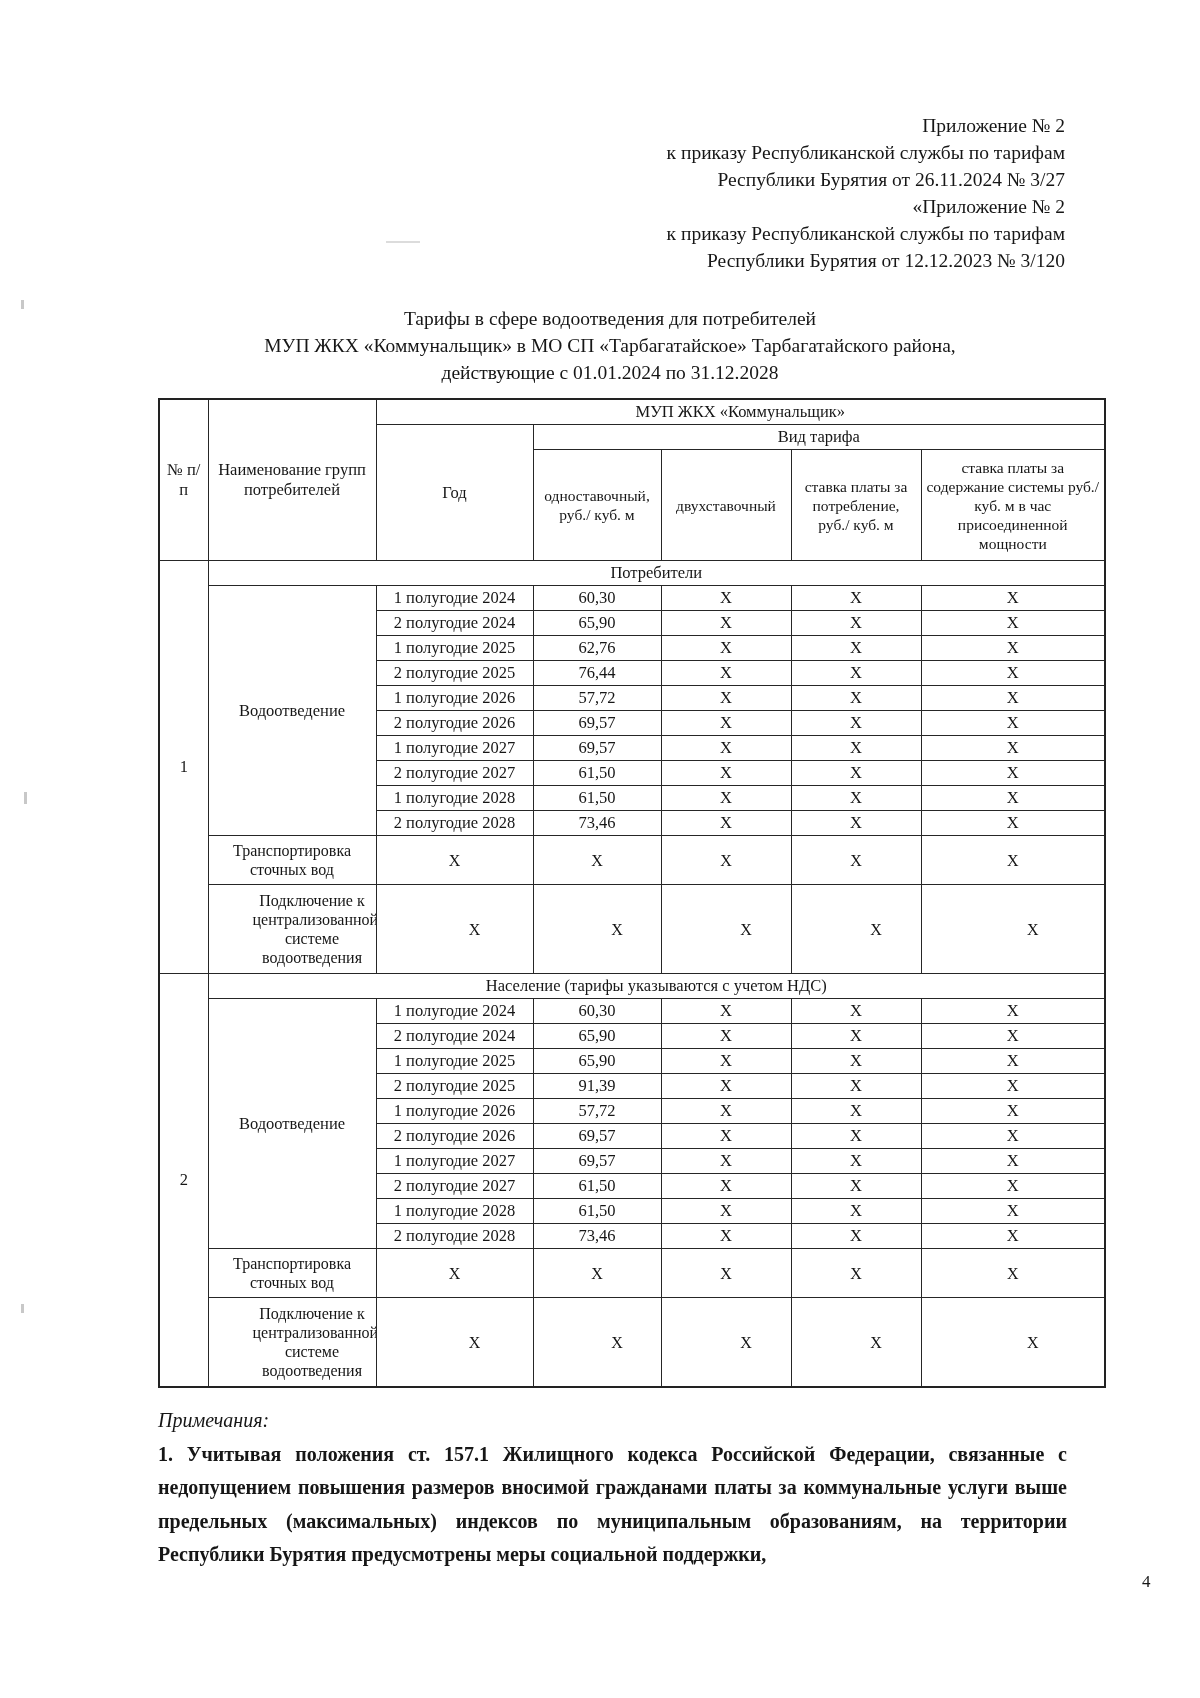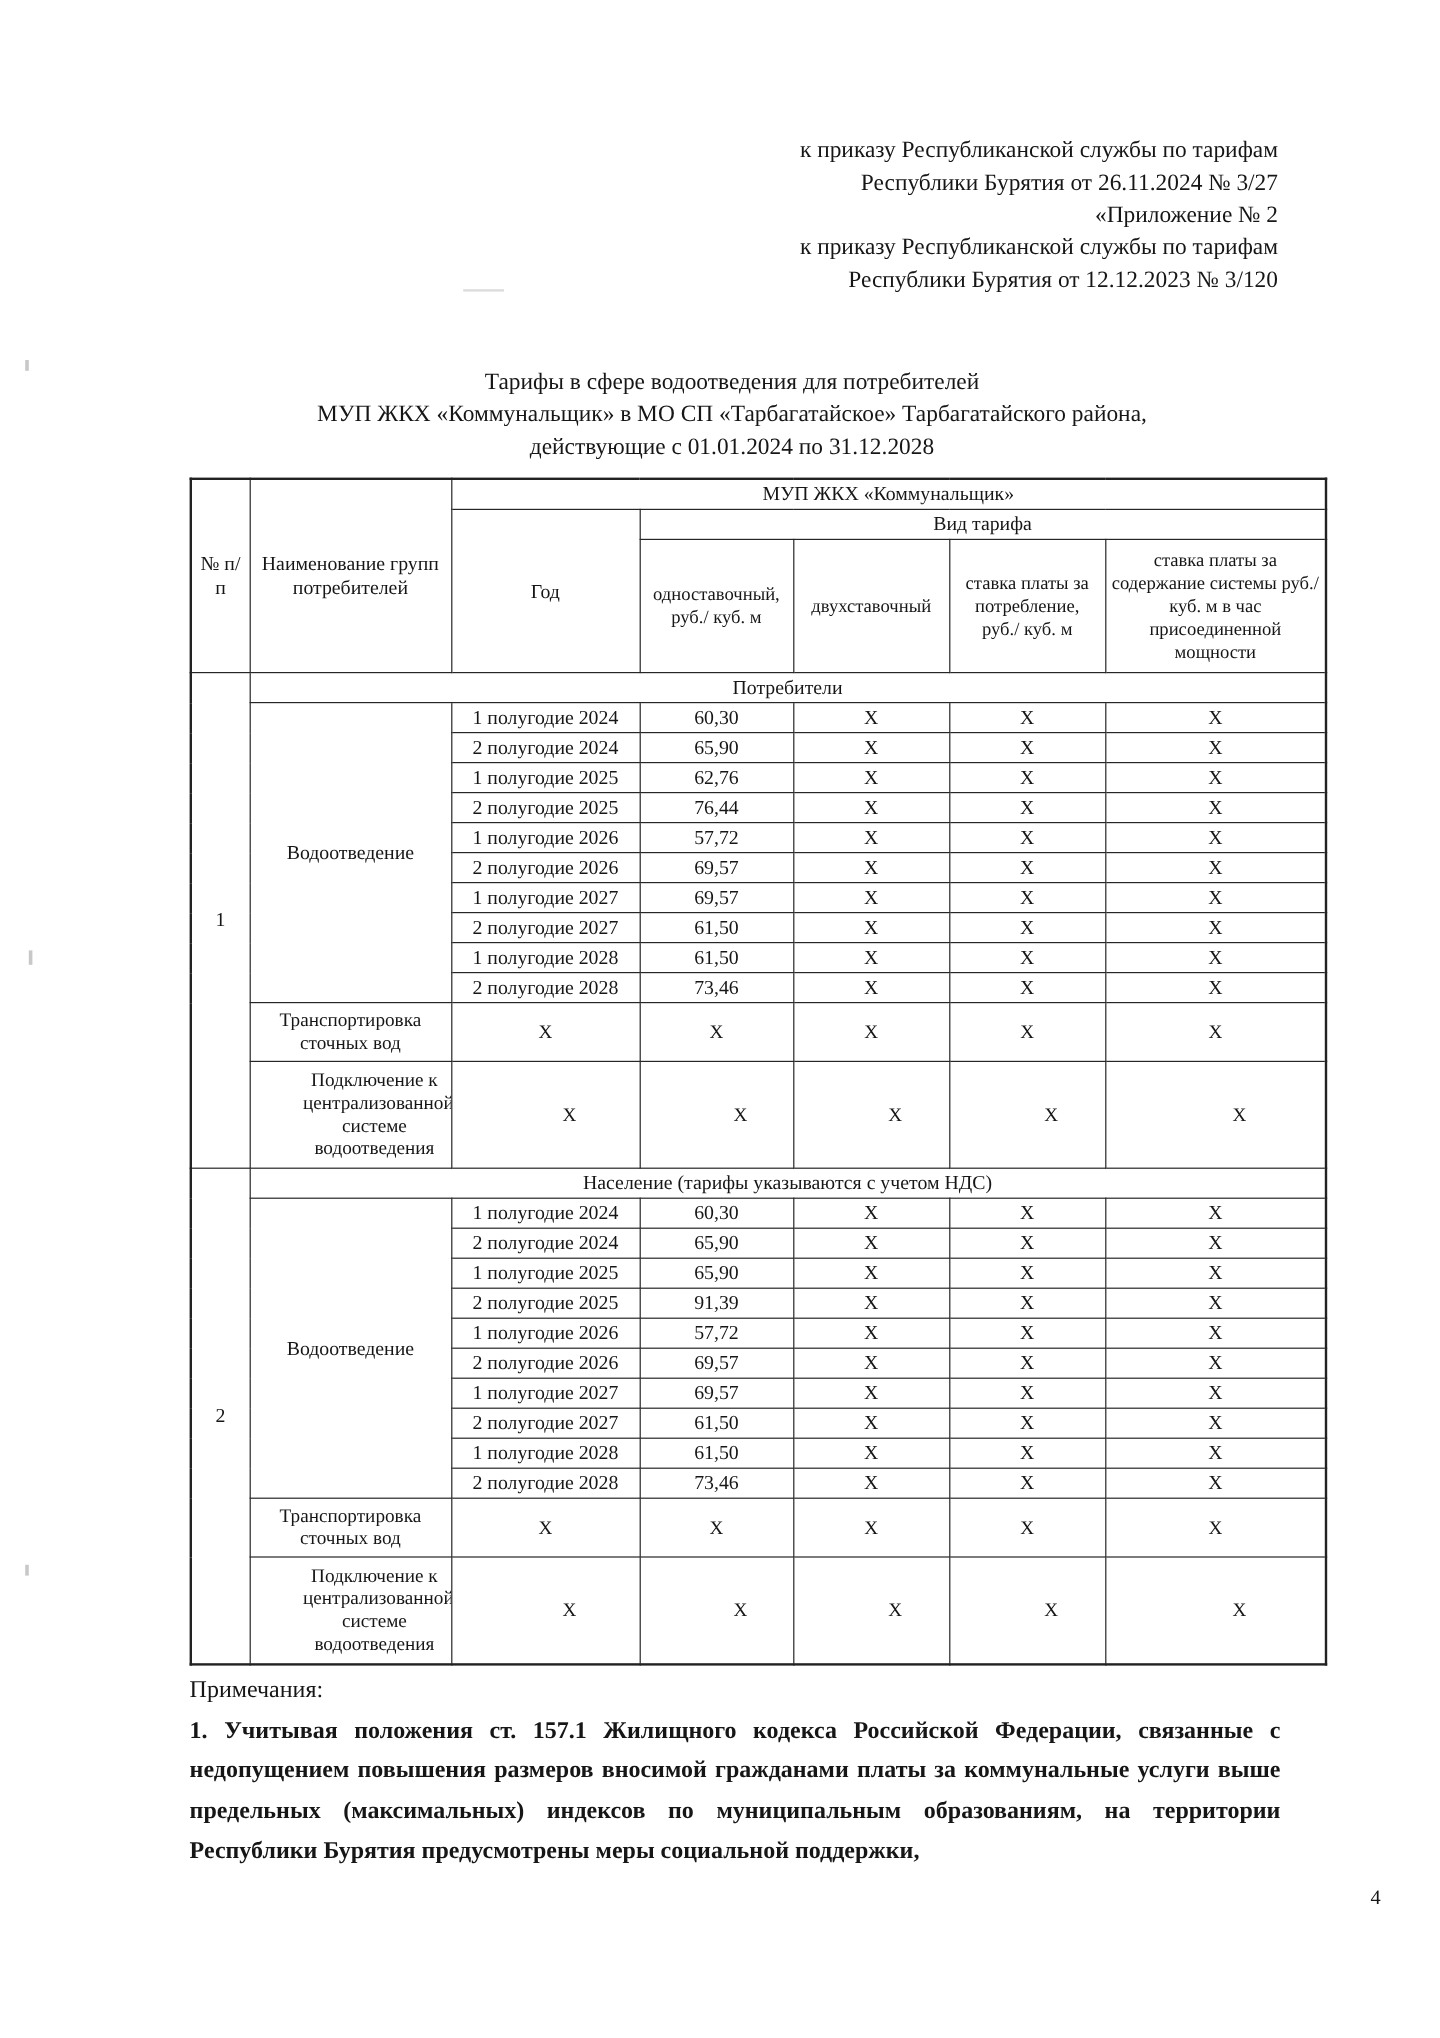--- a/index.html
+++ b/index.html
@@ -47,21 +47,21 @@
   tr.row-transport td{height:46px;font-size:16px;line-height:19px;}
   tr.row-connection td{height:86px;font-size:16px;line-height:19px;padding-left:44px;}
   td.label-cell{padding:2px 6px;}
 
   
   .notes{
     position:absolute;top:1392px;left:158px;width:909px;
     font-size:20px;line-height:33.5px;text-align:left;
   }
   .notes .note-par{margin:0;text-align:justify;font-weight:bold;}
-  .notes .note-head{margin:0 0 0 0;}
+  .notes .note-head{margin:12px 0 0 0;font-style:italic;}
 
   .page-number{
     position:absolute;top:1572px;left:1142px;
     font-size:17px;
   }
 
   
   .artifact{position:absolute;background:#9a9a9a;opacity:.55;}
   .a1{left:21px;top:300px;width:3px;height:9px;}
   .a2{left:24px;top:792px;width:3px;height:12px;}
@@ -72,20 +72,21 @@
 <body>
 
 <div class="page">
 
   <div class="artifact a1"></div>
   <div class="artifact a2"></div>
   <div class="artifact a3"></div>
   <div class="artifact a4"></div>
 
   <div class="doc-header">
+    <div>Приложение № 2</div>
     <div>к приказу Республиканской службы по тарифам</div>
     <div>Республики Бурятия от 26.11.2024 № 3/27</div>
     <div>«Приложение № 2</div>
     <div>к приказу Республиканской службы по тарифам</div>
     <div>Республики Бурятия от 12.12.2023 № 3/120</div>
   </div>
 
   <div class="doc-title">
     <div>Тарифы в сфере водоотведения для потребителей</div>
     <div>МУП ЖКХ «Коммунальщик» в МО СП «Тарбагатайское» Тарбагатайского района,</div>

